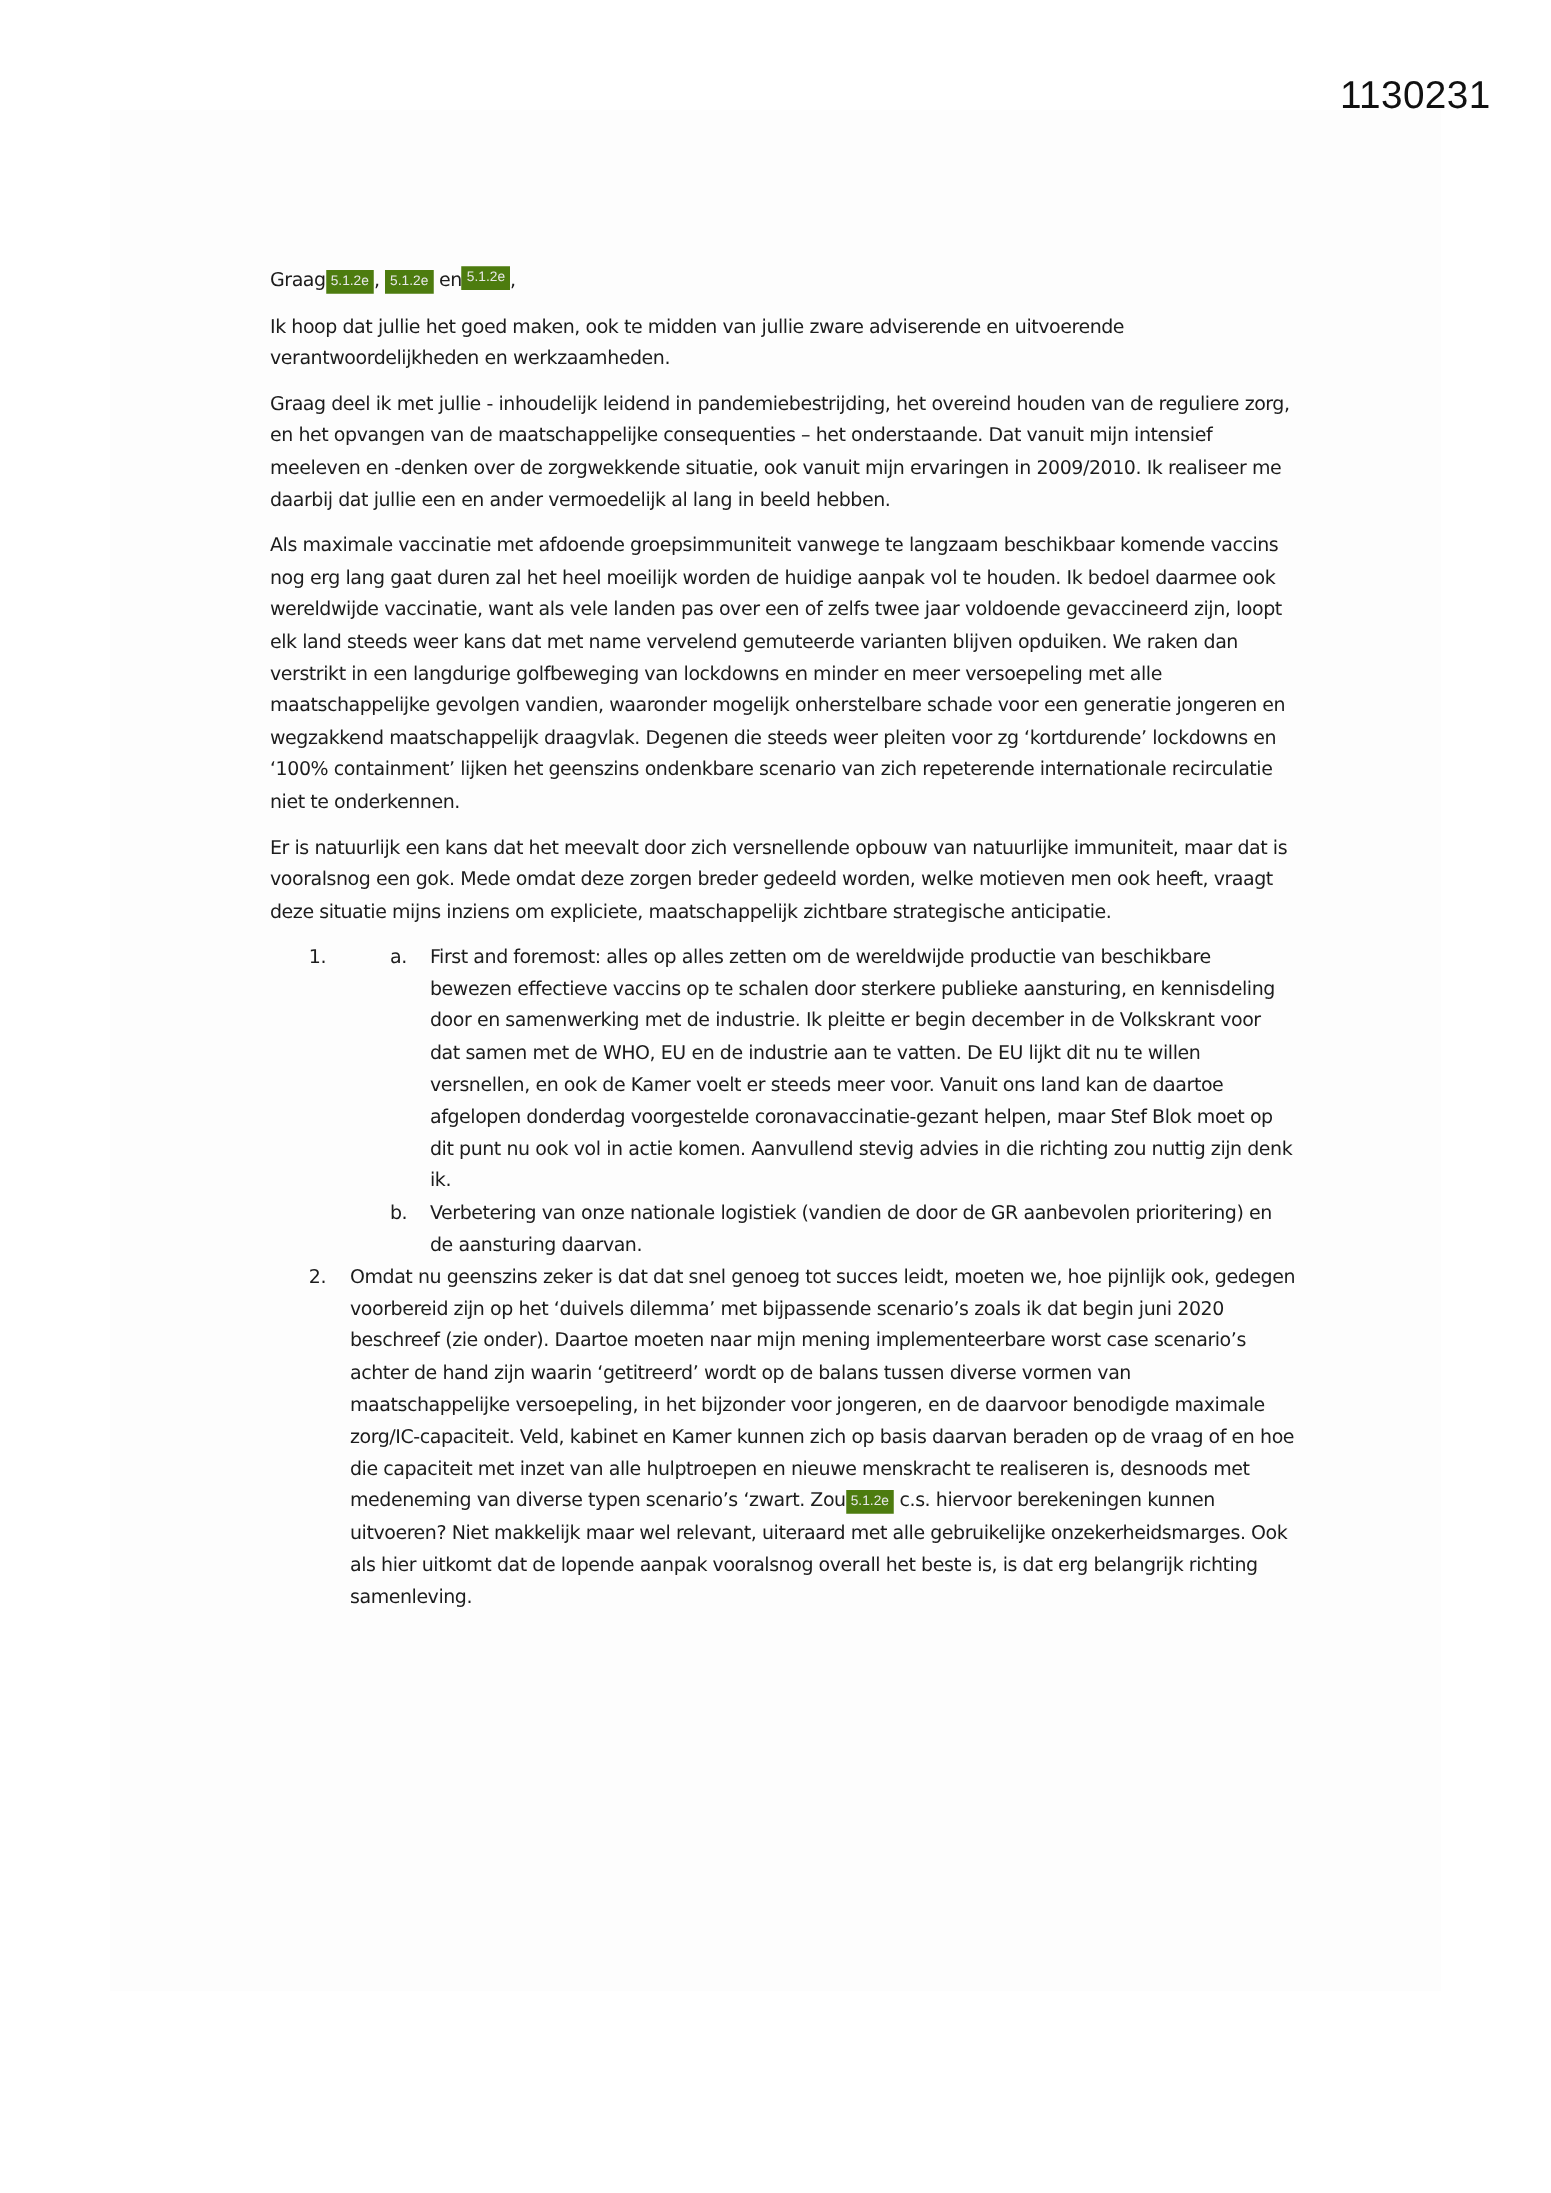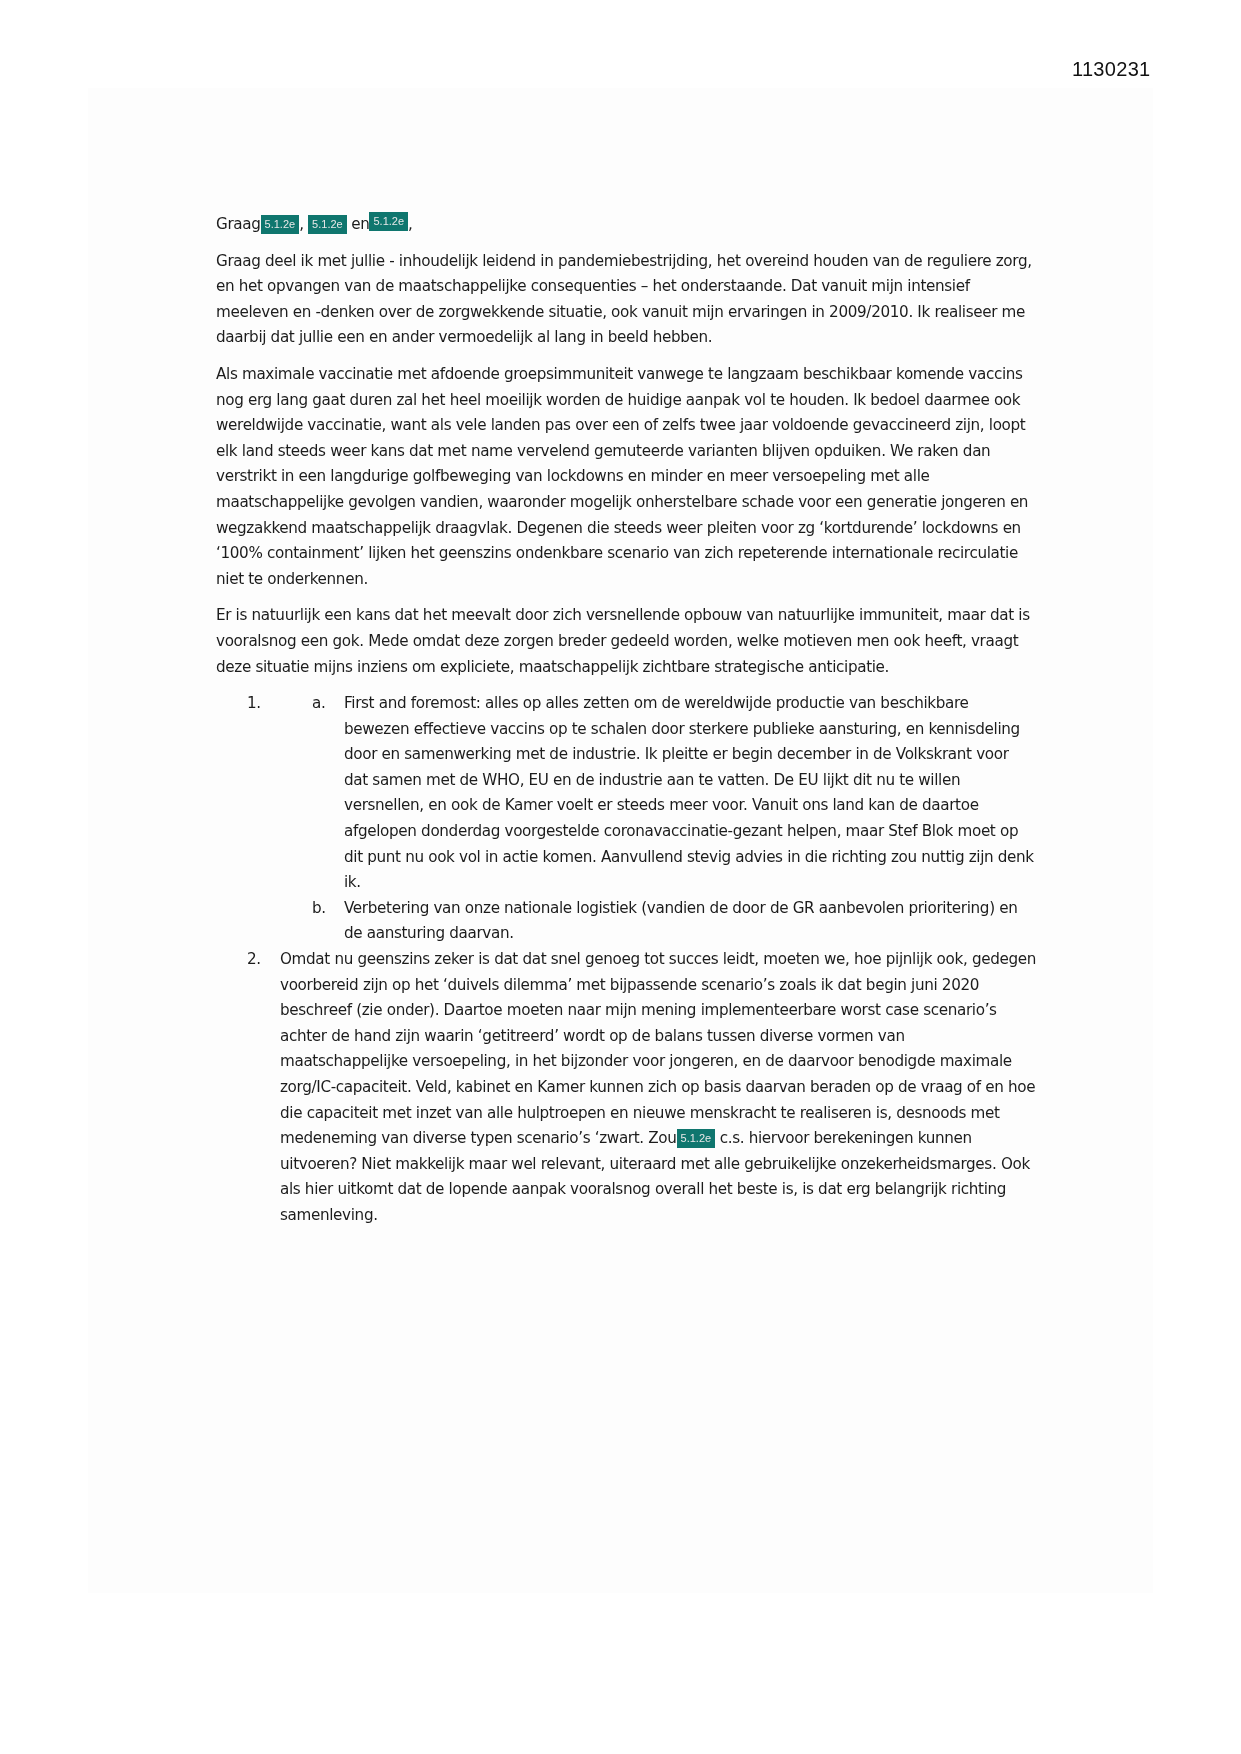--- a/index.html
+++ b/index.html
@@ -2,35 +2,35 @@
 <html><head>
   <meta charset="utf-8">
   <style>
     html, body { margin: 0; padding: 0; background: #ffffff; }
     body {
       width: 1241px; height: 1754px; position: relative; overflow: hidden;
       font-family: "Liberation Sans", sans-serif; color: #1a1a1a;
     }
     .doc-id {
       position: absolute; top: 58px; left: 1072px;
-      font-family: "Liberation Sans", sans-serif; font-size: 20px; color: #111;
+      font-family: "Liberation Sans", sans-serif; font-size: 31px; color: #111;
       letter-spacing: 0.3px;
     }
     .scan-area {
       position: absolute; left: 88px; top: 88px; width: 1065px; height: 1505px;
       background: #fdfdfd;
     }
     .content {
       position: absolute; left: 216px; top: 212px; width: 820px;
       font-family: "DejaVu Sans", sans-serif; font-size: 15.2px;
       line-height: 25.6px; color: #1c1c1c; letter-spacing: -0.35px;
     }
     .content p { margin: 0 0 11px 0; }
     .redact {
-      display: inline-block; background: #0f766e; color: #e8e8e8;
+      display: inline-block; background: #4d7c0f; color: #e8e8e8;
       font-family: "Liberation Sans", sans-serif; font-size: 11px;
       line-height: 19px; padding: 0 4px; vertical-align: 1px; letter-spacing: 0;
     }
     .redact.sup { vertical-align: 4px; }
     ol.main-list { margin: 0; padding: 0; list-style: none; }
     ol.main-list > li { position: relative; padding-left: 64px; }
     .num { position: absolute; left: 31px; top: 0; }
     ol.sub-list { margin: 0; padding: 0; list-style: none; }
     ol.sub-list > li { position: relative; padding-left: 64px; }
     .letter { position: absolute; left: 32px; top: 0; }
@@ -39,20 +39,21 @@
 <body>
 
 <div class="doc-id">1130231</div>
 
 <div class="scan-area"></div>
 
 <div class="content">
 
   <p><span>Graag</span><span class="redact">5.1.2e</span><span>,</span> <span class="redact">5.1.2e</span> <span>en</span><span class="redact sup">5.1.2e</span><span>,</span></p>
 
+  <p>Ik hoop dat jullie het goed maken, ook te midden van jullie zware adviserende en uitvoerende verantwoordelijkheden en werkzaamheden.</p>
   <p>Graag deel ik met jullie - inhoudelijk leidend in pandemiebestrijding, het overeind houden van de reguliere zorg, en het opvangen van de maatschappelijke consequenties – het onderstaande. Dat vanuit mijn intensief meeleven en -denken over de zorgwekkende situatie, ook vanuit mijn ervaringen in 2009/2010. Ik realiseer me daarbij dat jullie een en ander vermoedelijk al lang in beeld hebben.</p>
   <p>Als maximale vaccinatie met afdoende groepsimmuniteit vanwege te langzaam beschikbaar komende vaccins nog erg lang gaat duren zal het heel moeilijk worden de huidige aanpak vol te houden. Ik bedoel daarmee ook wereldwijde vaccinatie, want als vele landen pas over een of zelfs twee jaar voldoende gevaccineerd zijn, loopt elk land steeds weer kans dat met name vervelend gemuteerde varianten blijven opduiken. We raken dan verstrikt in een langdurige golfbeweging van lockdowns en minder en meer versoepeling met alle maatschappelijke gevolgen vandien, waaronder mogelijk onherstelbare schade voor een generatie jongeren en wegzakkend maatschappelijk draagvlak. Degenen die steeds weer pleiten voor zg ‘kortdurende’ lockdowns en ‘100% containment’ lijken het geenszins ondenkbare scenario van zich repeterende internationale recirculatie niet te onderkennen.</p>
   <p>Er is natuurlijk een kans dat het meevalt door zich versnellende opbouw van natuurlijke immuniteit, maar dat is vooralsnog een gok. Mede omdat deze zorgen breder gedeeld worden, welke motieven men ook heeft, vraagt deze situatie mijns inziens om expliciete, maatschappelijk zichtbare strategische anticipatie.</p>
 
   <ol class="main-list">
     <li>
       <span class="num">1.</span>
       <ol class="sub-list">
         <li>
           <span class="letter">a.</span>

